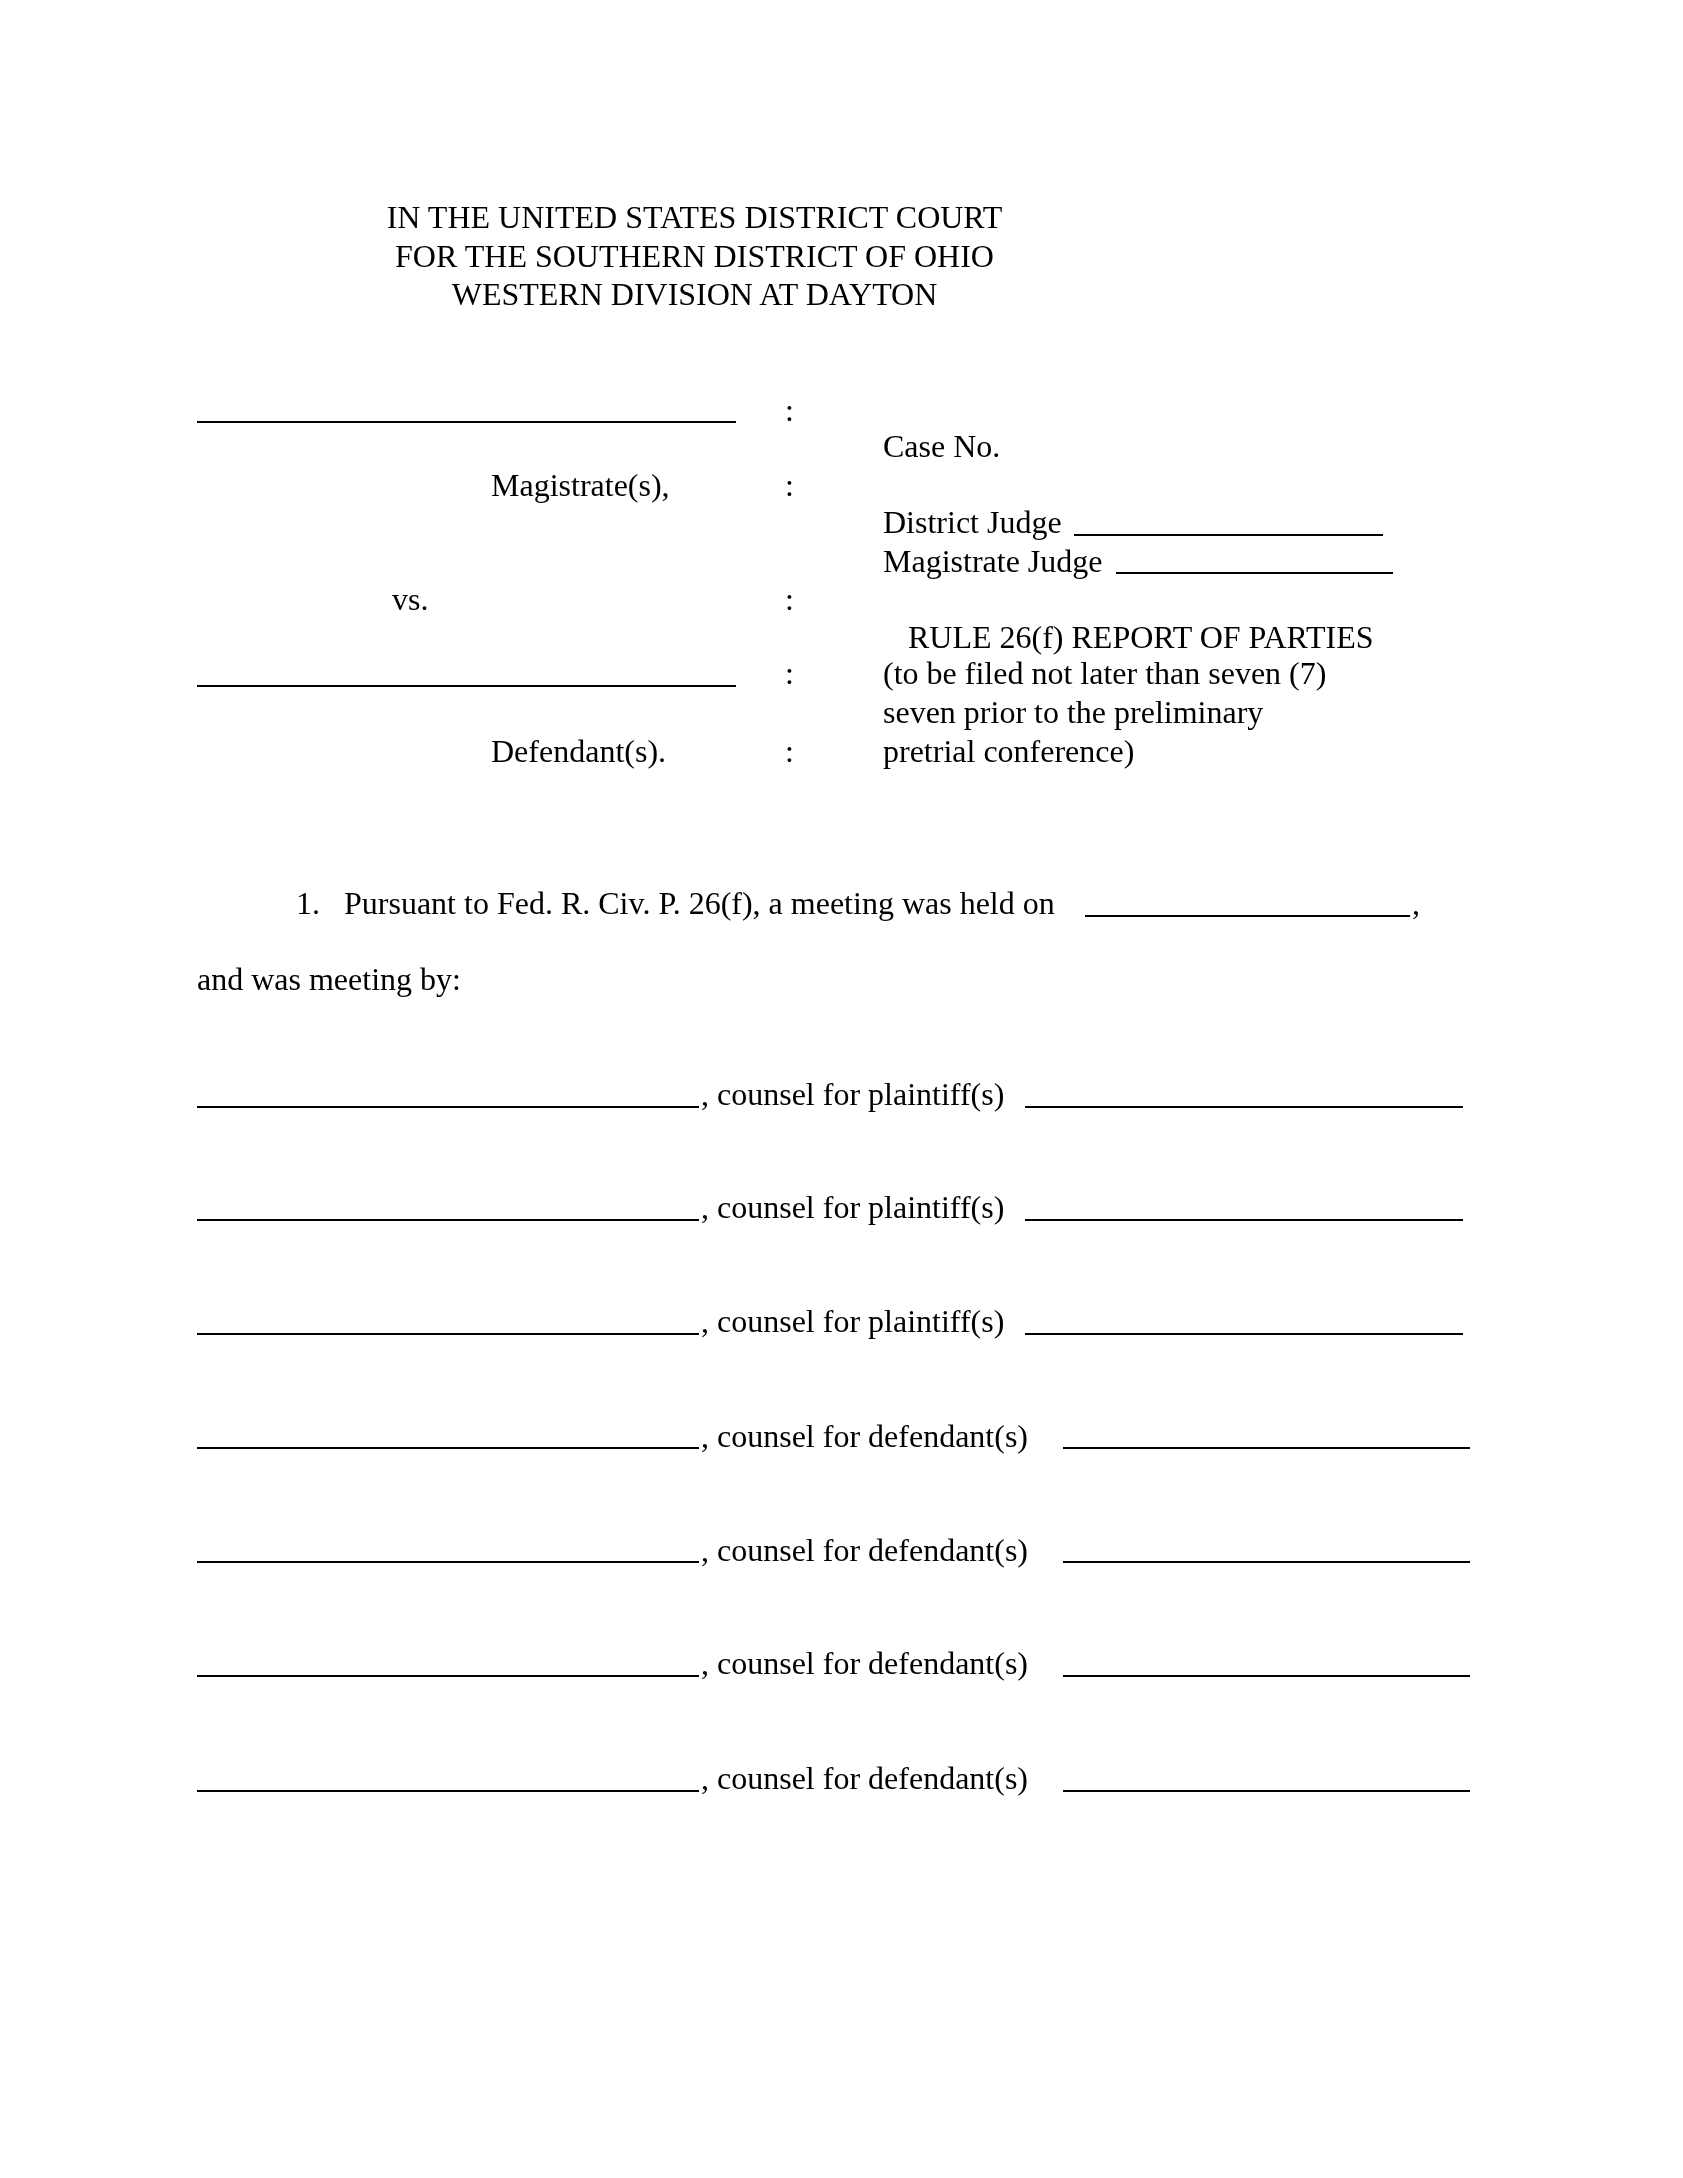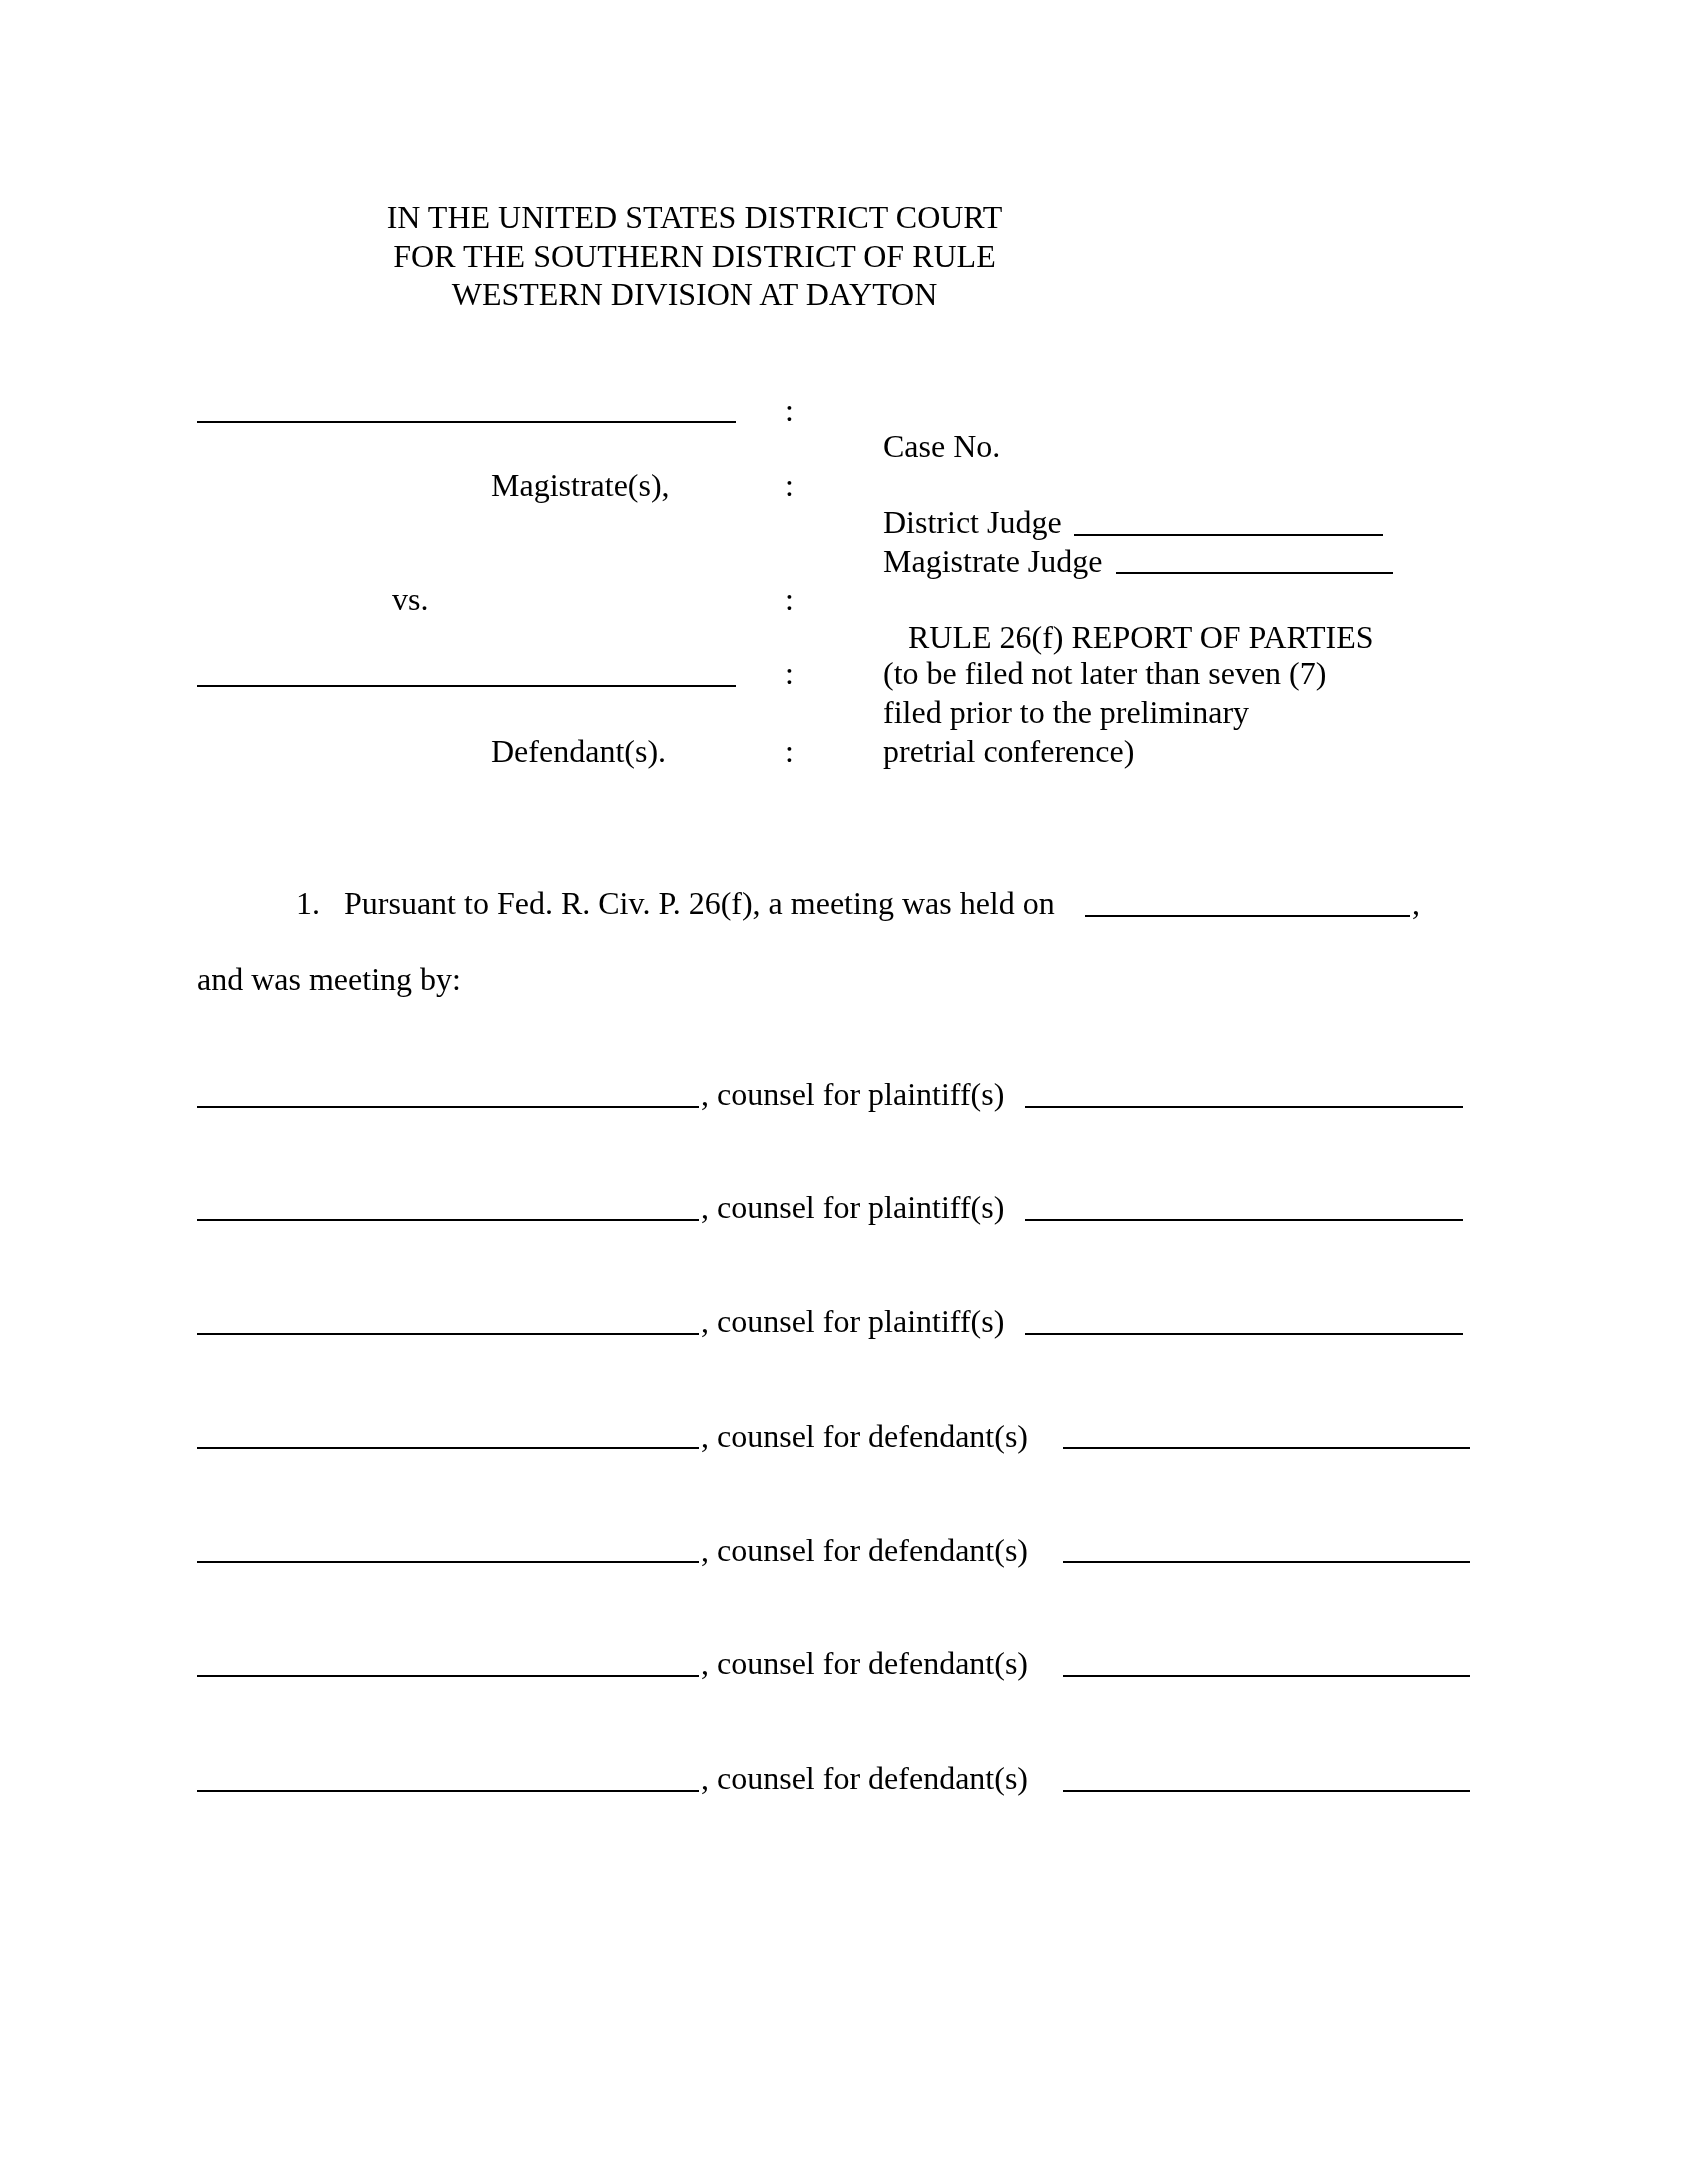--- a/index.html
+++ b/index.html
@@ -8,21 +8,21 @@
   .abs { position:absolute; white-space:nowrap; line-height:1;text-align:right; }
   .center { position:absolute; left:0; width:1389px; text-align:center; line-height:1; }
   .rule { position:absolute; height:0; border-top:2px solid #000; }
   .colon { position:absolute; left:785px; line-height:1; }
 </style>
 </head>
 <body>
 
 <div>
   <div class="center" style="top:201px">IN THE UNITED STATES DISTRICT COURT</div>
-  <div class="center" style="top:240px">FOR THE SOUTHERN DISTRICT OF RULE</div>
+  <div class="center" style="top:240px">FOR THE SOUTHERN DISTRICT OF OHIO</div>
   <div class="center" style="top:278px">WESTERN DIVISION AT DAYTON</div>
 </div>
 
 <div>
   <div class="rule" style="left:197px; width:539px; top:421px"></div>
   <div class="abs" style="left:491px; top:469px">Magistrate(s),</div>
   <div class="abs" style="left:392px; top:583px">vs.</div>
   <div class="rule" style="left:197px; width:539px; top:685px"></div>
   <div class="abs" style="left:491px; top:735px">Defendant(s).</div>
 
@@ -33,21 +33,21 @@
   <div class="colon" style="top:735px">:</div>
 
   <div class="abs" style="left:883px; top:430px">Case No.</div>
   <div class="abs" style="left:883px; top:506px">District Judge</div>
   <div class="rule" style="left:1074px; width:309px; top:534px"></div>
   <div class="abs" style="left:883px; top:545px">Magistrate Judge</div>
   <div class="rule" style="left:1116px; width:277px; top:572px"></div>
 
   <div class="abs" style="left:908px; top:621px">RULE 26(f) REPORT OF PARTIES</div>
   <div class="abs" style="left:883px; top:657px">(to be filed not later than seven (7)</div>
-  <div class="abs" style="left:883px; top:696px">filed prior to the preliminary</div>
+  <div class="abs" style="left:883px; top:696px">seven prior to the preliminary</div>
   <div class="abs" style="left:883px; top:735px">pretrial conference)</div>
 </div>
 
 <div>
   <div class="abs" style="left:296px; top:887px">1.</div>
   <div class="abs" style="left:344px; top:887px">Pursuant to Fed. R. Civ. P. 26(f), a meeting was held on</div>
   <div class="rule" style="left:1085px; width:325px; top:915px"></div>
   <div class="abs" style="left:1412px; top:887px">,</div>
   <div class="abs" style="left:197px; top:963px">and was meeting by:</div>
 </div>

